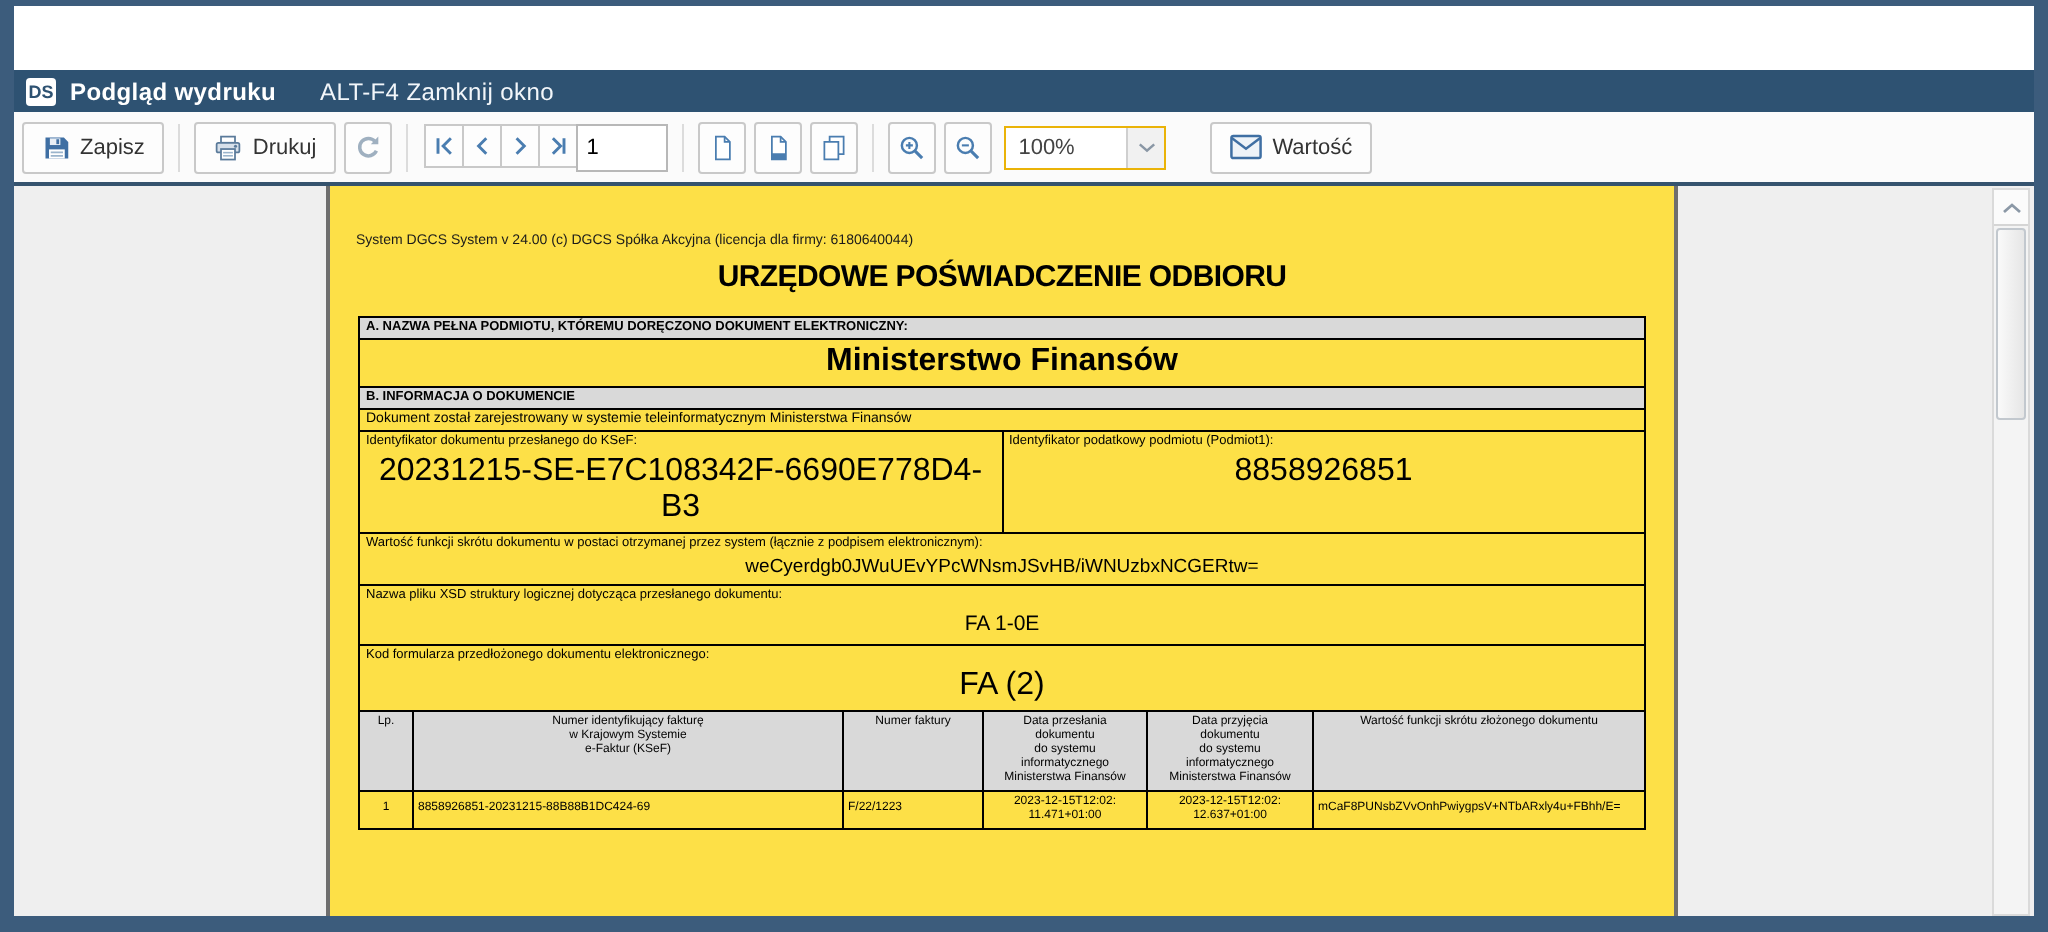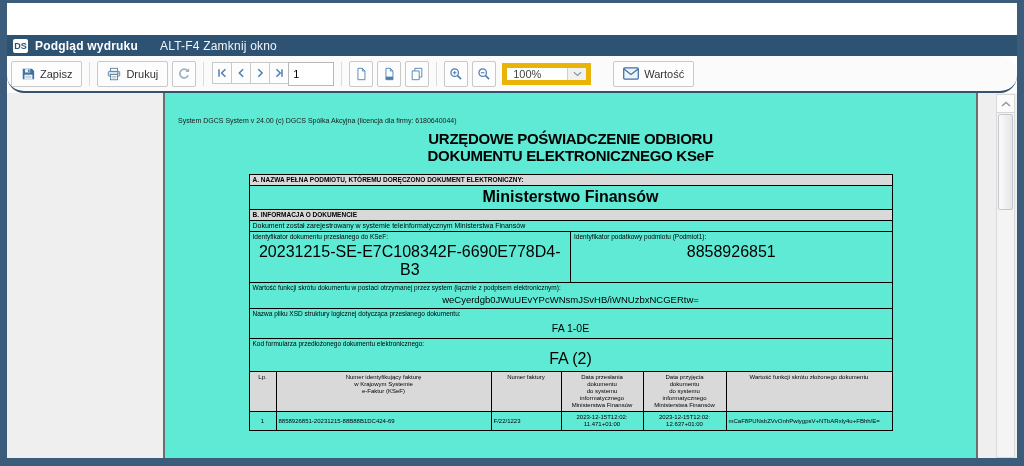--- a/index.html
+++ b/index.html
@@ -4,37 +4,37 @@
 <style>
   html,body{margin:0;padding:0;}
   body{width:1024px;height:466px;font-family:"Liberation Sans",sans-serif;background:#fff;position:relative;overflow:hidden;}
   .window{position:absolute;inset:0;box-sizing:border-box;border:3px solid #3c5c7c;border-left-width:7px;border-right-width:7px;border-bottom-width:8px;display:flex;flex-direction:column;background:#fff;}
   
   .titlebar{height:21px;background:#2e5272;display:flex;align-items:center;padding:0 6px;flex:0 0 auto;margin-top:32px;}
   .logo{width:15px;height:14px;background:#fff;color:#2e5272;font-size:9px;font-weight:bold;display:flex;align-items:center;justify-content:center;border-radius:2px;}
   .win-title{color:#fff;font-size:12px;font-weight:bold;margin-left:7px;letter-spacing:.2px;}
   .win-hint{color:#f2f6fa;font-size:12px;font-weight:normal;margin-left:22px;letter-spacing:.2px;}
   
-  .toolbar{height:35px;background:#fbfbfb;border-bottom:2px solid #35536e;display:flex;align-items:center;padding:0 4px;flex:0 0 auto;gap:4px;border-radius:17px;}
+  .toolbar{height:35px;background:#fbfbfb;border-bottom:2px solid #35536e;display:flex;align-items:center;padding:0 4px;flex:0 0 auto;gap:4px;}
   .btn{display:flex;align-items:center;gap:5px;height:26px;padding:0 9px;background:#fdfdfd;border:1px solid #c9c9c9;border-radius:2px;font-size:11px;color:#333;cursor:default;box-sizing:border-box;font-family:"Liberation Sans",sans-serif;}
   .btn .lbl{display:inline-block;}
   .close-label::first-letter{text-decoration:underline;}
   .sq{width:24px;padding:0;justify-content:center;}
   .nav{width:20px;height:22px;padding:0;justify-content:center;margin-left:-1px;border-radius:0;}
   .nav-group{display:flex;margin-left:2px;}
   .page-input{width:36px;height:20px;border:1px solid #b8b8b8;font-size:11px;padding:1px 4px;margin-left:-1px;font-family:"Liberation Sans",sans-serif;}
   .sep{width:1px;height:24px;background:#dcdcdc;margin:0 3px;flex:0 0 auto;}
-  .combo{display:flex;align-items:center;height:22px;border:5px solid #eab308;background:#fff;box-sizing:border-box;margin-left:2px;}
+  .combo{display:flex;align-items:center;height:22px;border:1px solid #eab308;background:#fff;box-sizing:border-box;margin-left:2px;}
   .combo-text{font-size:11px;color:#444;padding:0 6px;width:48px;}
   .combo-btn{width:18px;height:100%;background:#f1f1f1;border-left:1px solid #cfcfcf;display:flex;align-items:center;justify-content:center;}
   .gap{width:14px;flex:0 0 auto;}
   .ic{display:flex;align-items:center;justify-content:center;}
   
   .content{flex:1 1 auto;background:#efefef;position:relative;overflow:hidden;}
-  .page{position:absolute;left:156px;top:0;bottom:0;width:815px;box-sizing:border-box;background:#5eead4;border-left:2px solid #6e6e6e;border-right:2px solid #6e6e6e;padding:24px 13px 0 13px;color:#000;}
+  .page{position:absolute;left:156px;top:0;bottom:0;width:676px;box-sizing:border-box;background:#fde047;border-left:2px solid #6e6e6e;border-right:2px solid #6e6e6e;padding:24px 13px 0 13px;color:#000;}
   .sys-line{font-size:7px;color:#1a1a1a;}
   .doc-title{text-align:center;font-weight:bold;font-size:15px;line-height:16.5px;margin-top:7px;letter-spacing:-.3px;}
   table{border-collapse:collapse;}
   .outer{width:644px;margin:10px auto 0;table-layout:fixed;}
   .outer td{border:1px solid #000;padding:0;vertical-align:top;}
   .sec-hdr{background:#d9d9d9;font-size:6.5px;font-weight:bold;padding:1px 3px !important;line-height:8px;}
   .plain{font-size:7px;padding:1px 3px !important;line-height:8px;}
   .lbl-s{font-size:6.5px;padding:1px 3px;line-height:8px;}
   .big-val{font-size:16px;font-weight:bold;text-align:center;padding:2px 0 3px !important;}
   .val-c{text-align:center;}
@@ -195,21 +195,20 @@
         </span>
       <span class="lbl">Wartość</span>
     </button>
   </div>
 
   <div class="content">
     <div class="page">
       <div class="sys-line">System DGCS System v 24.00  (c) DGCS Spółka Akcyjna (licencja dla firmy: 6180640044)</div>
       <div class="doc-title">
         <div>URZĘDOWE POŚWIADCZENIE ODBIORU</div>
-        <div>DOKUMENTU ELEKTRONICZNEGO KSeF</div>
       </div>
 
       <table class="outer">
         <tbody>
             <tr>
               <td colspan="2" class="sec-hdr">A. NAZWA PEŁNA PODMIOTU, KTÓREMU DORĘCZONO DOKUMENT ELEKTRONICZNY:</td>
             </tr>
         <tr>
               <td colspan="2" class="big-val">Ministerstwo Finansów</td>
             </tr>

